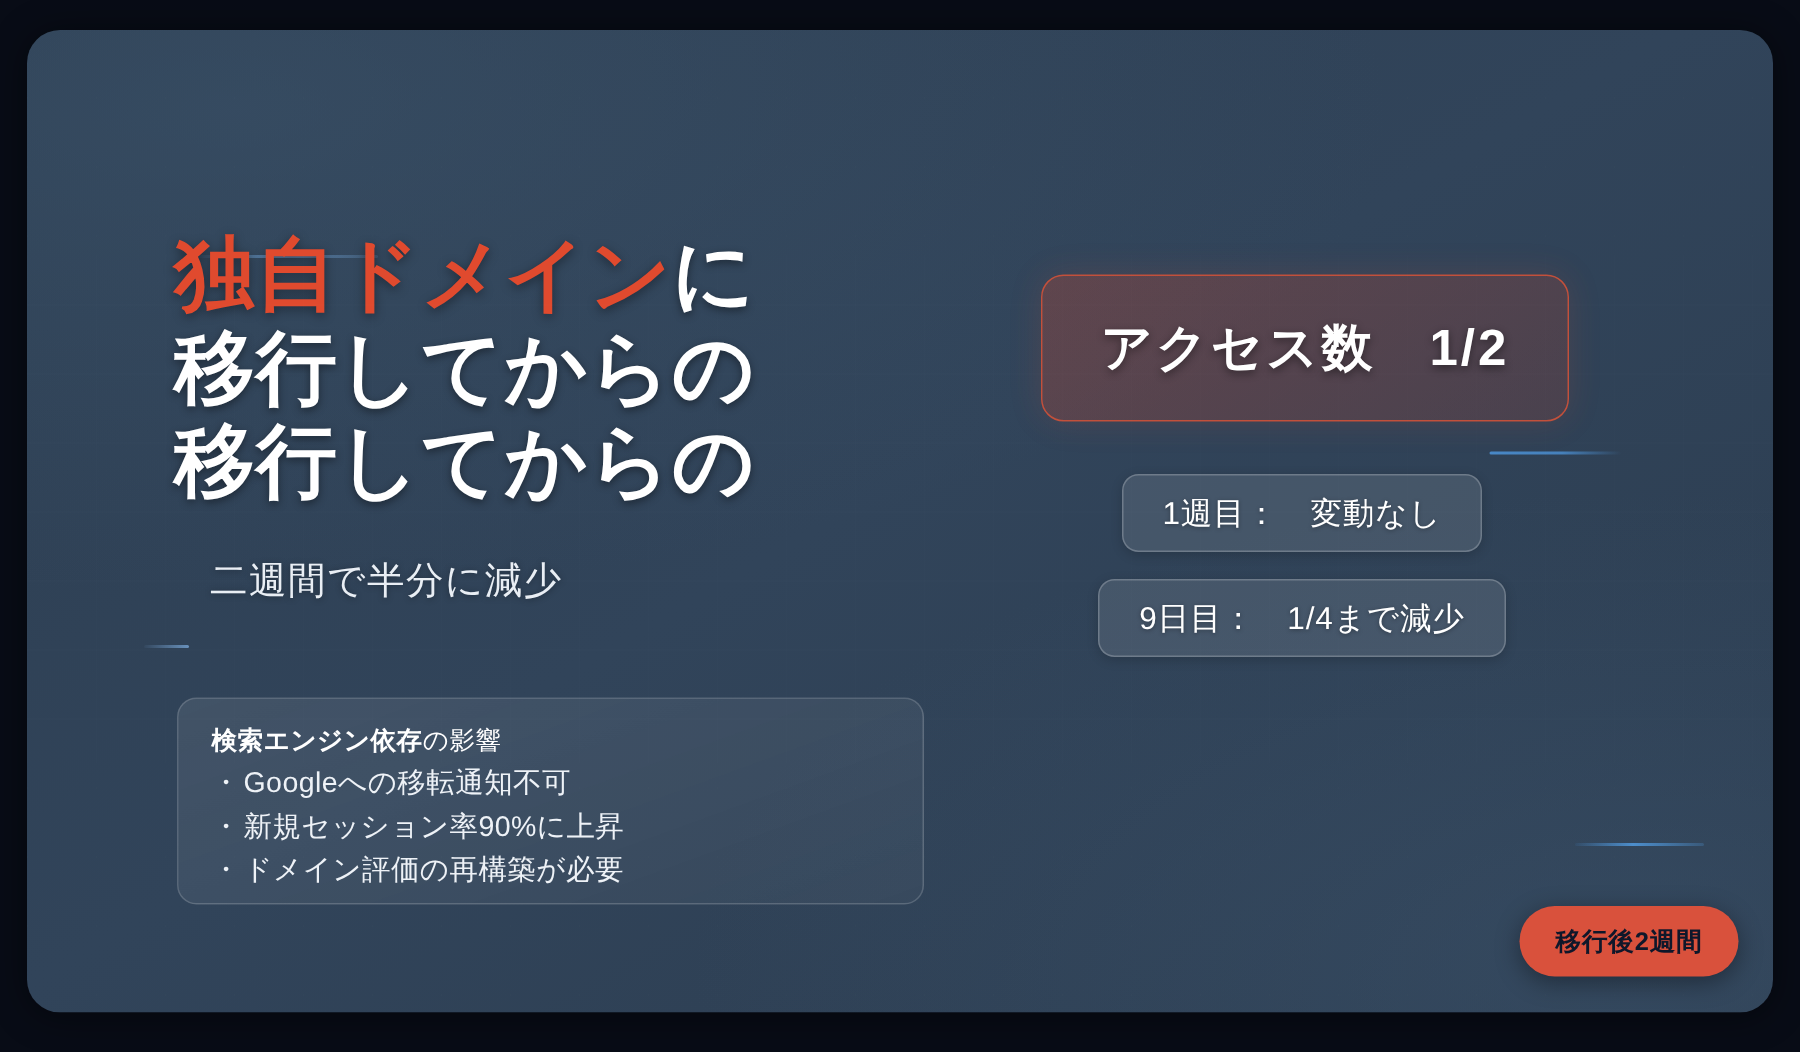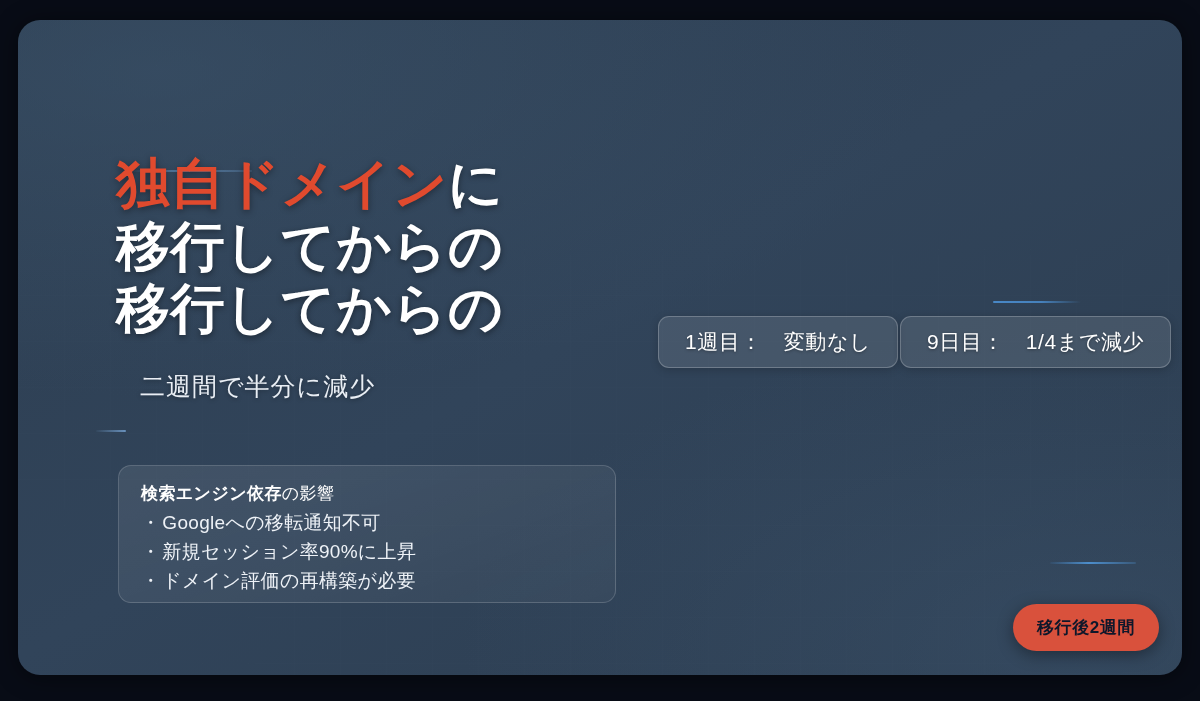--- a/index.html
+++ b/index.html
@@ -154,23 +154,23 @@
     text-shadow: 0 2px 6px rgba(0,0,0,0.45);
     white-space: nowrap;
   }
 
   #timeline-chip-list {
     position: absolute;
     left: 640px;
     top: 296px;
     width: 420px;
     display: flex;
-    flex-direction: row;
+    flex-direction: column;
     align-items: center;
-    gap: 2px;
+    gap: 18px;
   }
   .timeline-chip {
     box-sizing: border-box;
     padding: 11px 26px;
     border-radius: 11px;
     background: rgba(255,255,255,0.105);
     border: 1px solid rgba(255,255,255,0.22);
     font-size: 21px;
     color: #ffffff;
     letter-spacing: 0.6px;
@@ -217,20 +217,23 @@
 
   <div id="info-card">
     <div id="info-card-heading"><span>検索エンジン依存</span><span class="heading-tail">の影響</span></div>
     <ul class="info-bullet-list">
       <li class="info-bullet-item"><span class="bullet-mark">・</span><span>Googleへの移転通知不可</span></li>
       <li class="info-bullet-item"><span class="bullet-mark">・</span><span>新規セッション率90%に上昇</span></li>
       <li class="info-bullet-item"><span class="bullet-mark">・</span><span>ドメイン評価の再構築が必要</span></li>
     </ul>
   </div>
 
+  <div id="metric-badge">
+    <span id="metric-badge-label">アクセス数　1/2</span>
+  </div>
 
   <div id="timeline-chip-list">
     <div class="timeline-chip">1週目：　変動なし</div>
     <div class="timeline-chip">9日目：　1/4まで減少</div>
   </div>
 
 </div>
 
 <div id="period-pill">移行後2週間</div>
 

